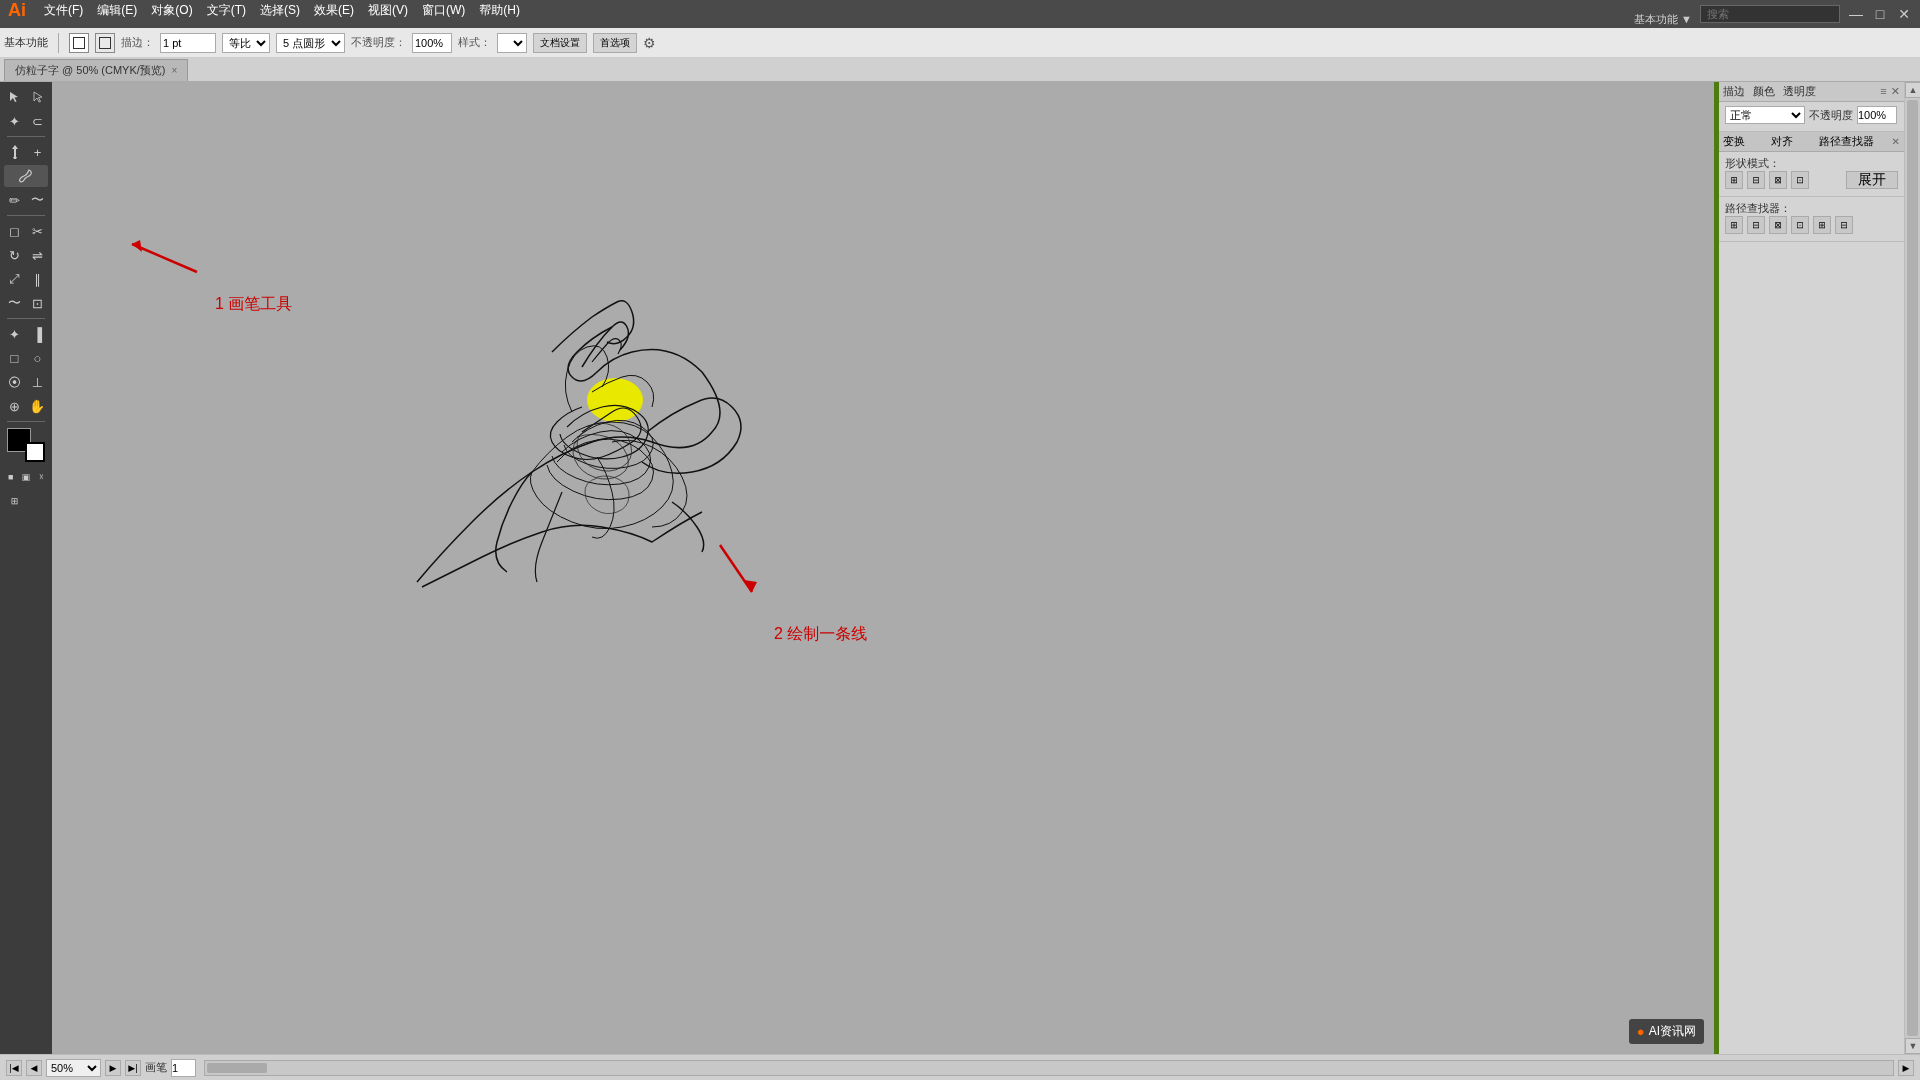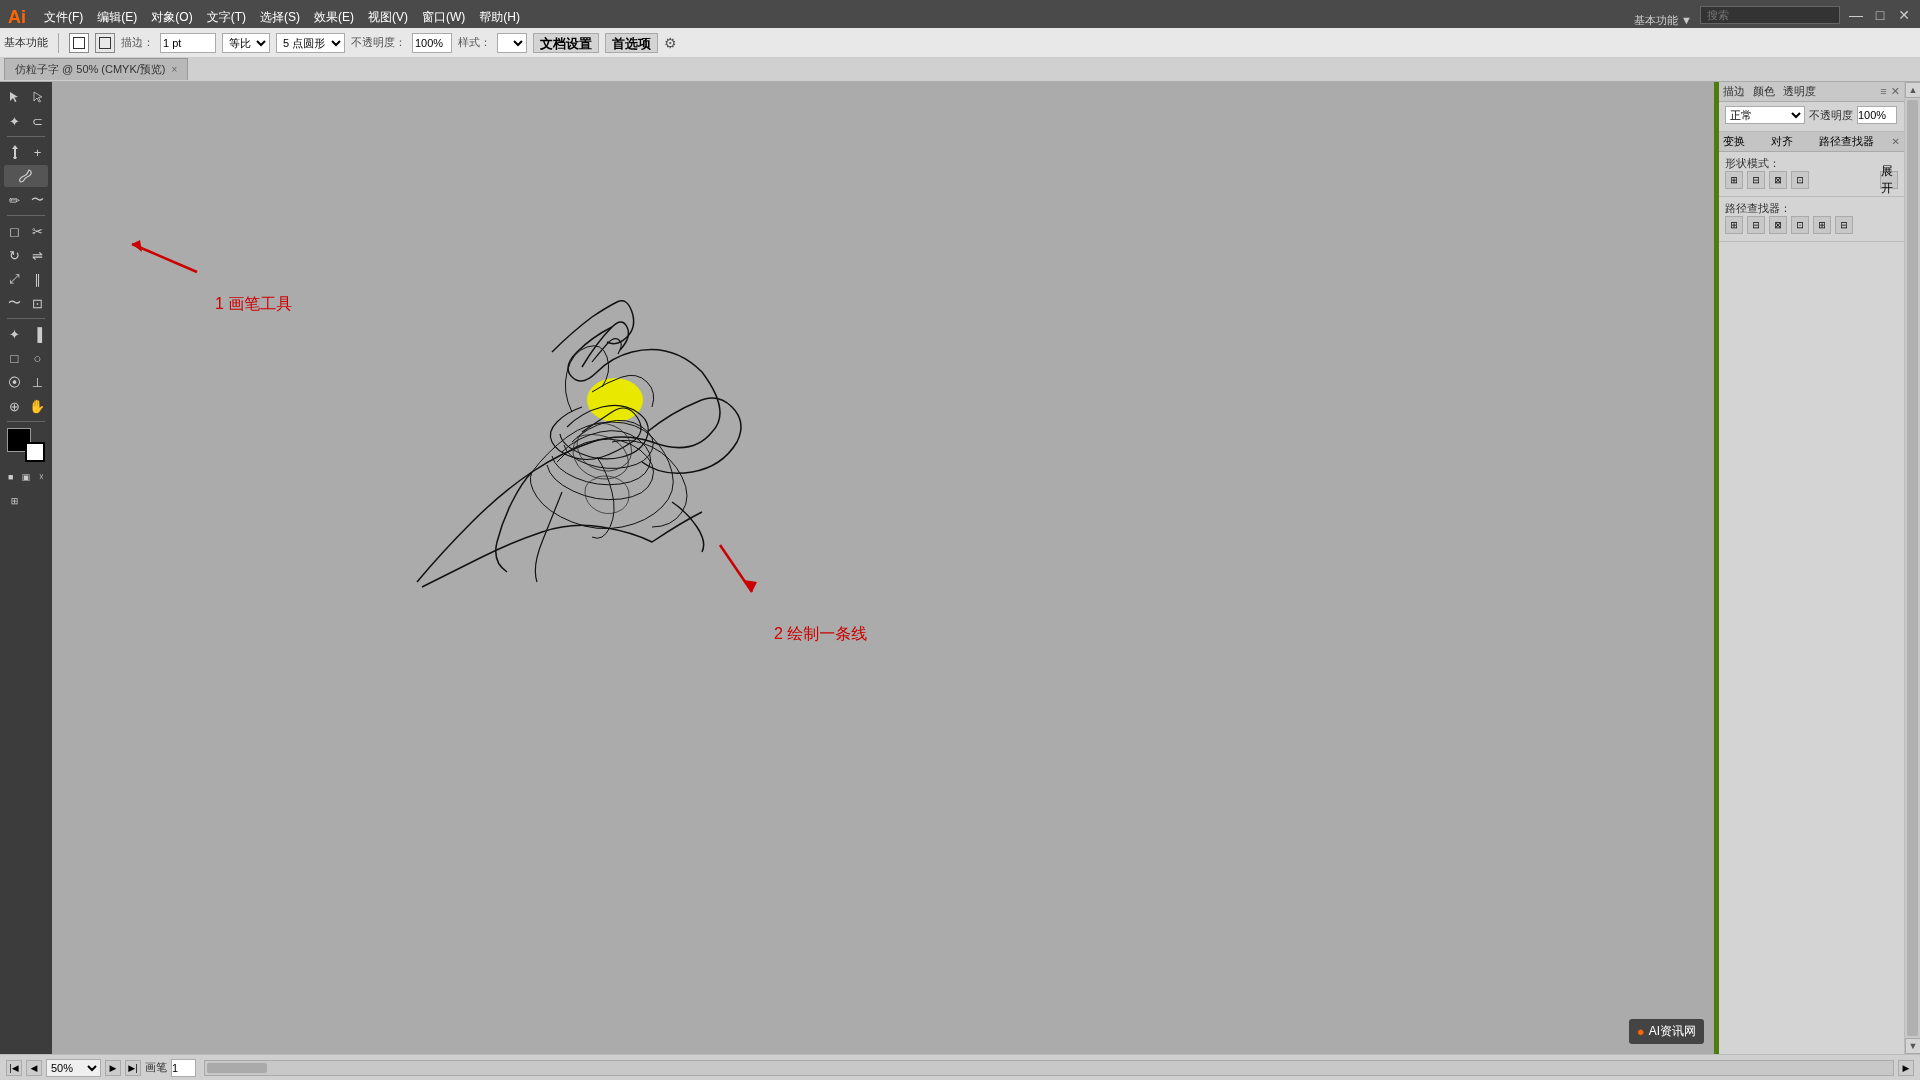--- a/index.html
+++ b/index.html
@@ -1,46 +1,46 @@
 <!DOCTYPE html>
 <html><head>
   <meta charset="utf-8">
   <style>
     * { margin: 0; padding: 0; box-sizing: border-box; }
     body { width: 1920px; height: 1080px; overflow: hidden; font-family: 'SimSun', 'Microsoft YaHei', sans-serif; font-size: 12px; background: #ababab; }
 
     
     #title-bar {
       width: 100%; height: 28px; background: #4a4a4a;
-      display: flex; align-items: flex-end; justify-content: space-between;
+      display: flex; align-items: flex-start; justify-content: space-between;
       color: #ccc; padding: 0 8px;
     }
     #title-bar .app-logo { color: #ff6600; font-weight: bold; font-size: 18px; margin-right: 8px; }
     #title-bar .menu-bar { display: flex; gap: 2px; font-size: 12px; color: #ffffff; }
     #title-bar .menu-bar span { padding: 2px 6px; cursor: pointer; }
     #title-bar .right-controls { display: flex; align-items: center; gap: 8px; }
     #title-bar .win-btn { width: 16px; height: 16px; display: inline-flex; align-items: center; justify-content: center; cursor: pointer; color: #ccc; font-size: 14px; }
     #title-bar .search-box { background: #333; border: 1px solid #666; color: #ccc; padding: 2px 6px; width: 140px; font-size: 11px; }
 
     
     #options-bar {
       width: 100%; height: 30px; background: #e8e8e8;
       display: flex; align-items: center; padding: 0 4px; gap: 6px;
       border-bottom: 1px solid #ccc; font-size: 11px; color: #333;
     }
     #options-bar select, #options-bar input[type="text"] {
       font-size: 11px; height: 20px; border: 1px solid #aaa; background: #fff; padding: 0 2px;
     }
     #options-bar .opt-label { color: #555; white-space: nowrap; }
-    #options-bar .opt-btn { background: #d4d4d4; border: 1px solid #aaa; padding: 1px 6px; cursor: pointer; font-size: 13px; height: 20px; font-weight: bold; }
+    #options-bar .opt-btn { background: #d4d4d4; border: 1px solid #aaa; padding: 1px 6px; cursor: pointer; font-size: 10px; height: 20px; }
 
     
     #tab-bar {
       width: 100%; height: 24px; background: #d0d0d0;
-      display: flex; padding: 0 4px;
+      display: flex; align-items: center; padding: 0 4px;
       border-bottom: 1px solid #aaa;
     }
     #tab-bar .tab {
       background: #c0c0c0; border: 1px solid #999; border-bottom: none;
       padding: 2px 10px; font-size: 11px; color: #333; display: flex; align-items: center; gap: 6px;
       height: 22px; cursor: pointer;
     }
     #tab-bar .tab.active { background: #b8b8b8; }
     #tab-bar .tab-close { font-size: 10px; color: #666; cursor: pointer; }
 
@@ -366,21 +366,21 @@
     </div>
 
     <div class="panel-section">
       <div class="panel-label">形状模式：</div>
       <div class="panel-row">
         <div class="panel-icon-btn">⊞</div>
         <div class="panel-icon-btn">⊟</div>
         <div class="panel-icon-btn">⊠</div>
         <div class="panel-icon-btn">⊡</div>
         <div style="flex:1;"></div>
-        <div class="panel-icon-btn" style="width:18px;font-size:12px;">展开</div>
+        <div class="panel-icon-btn" style="width:52px;font-size:14px;">展开</div>
       </div>
     </div>
 
     <div class="panel-section">
       <div class="panel-label">路径查找器：</div>
       <div class="panel-row">
         <div class="panel-icon-btn">⊞</div>
         <div class="panel-icon-btn">⊟</div>
         <div class="panel-icon-btn">⊠</div>
         <div class="panel-icon-btn">⊡</div>

